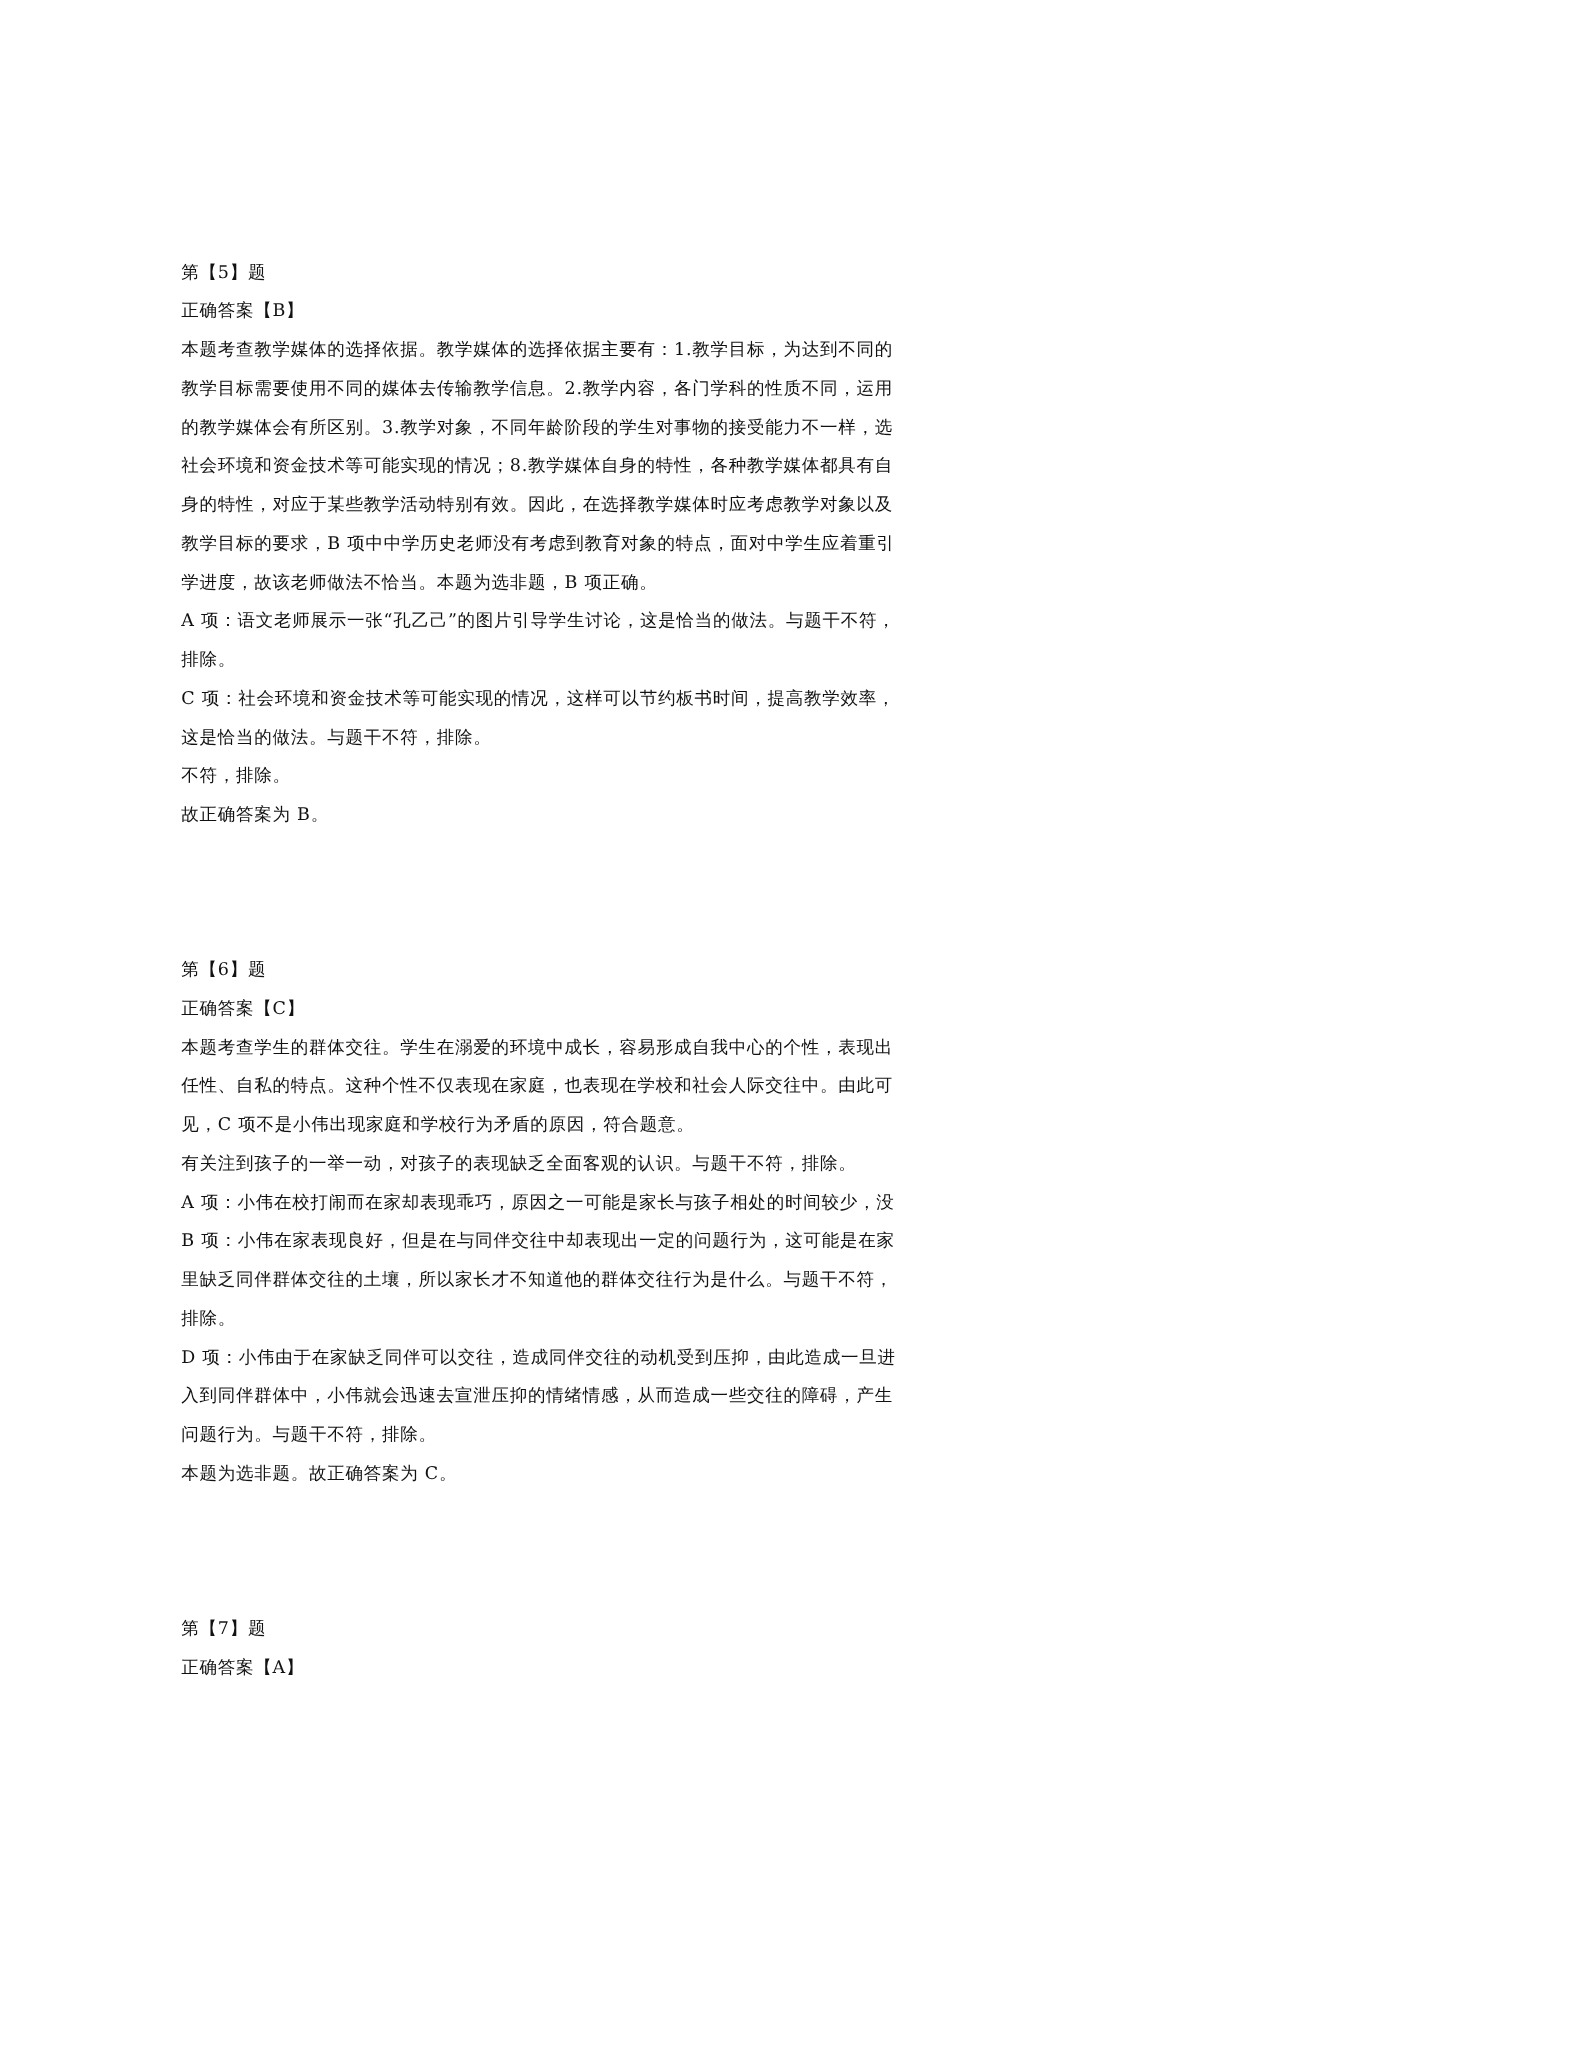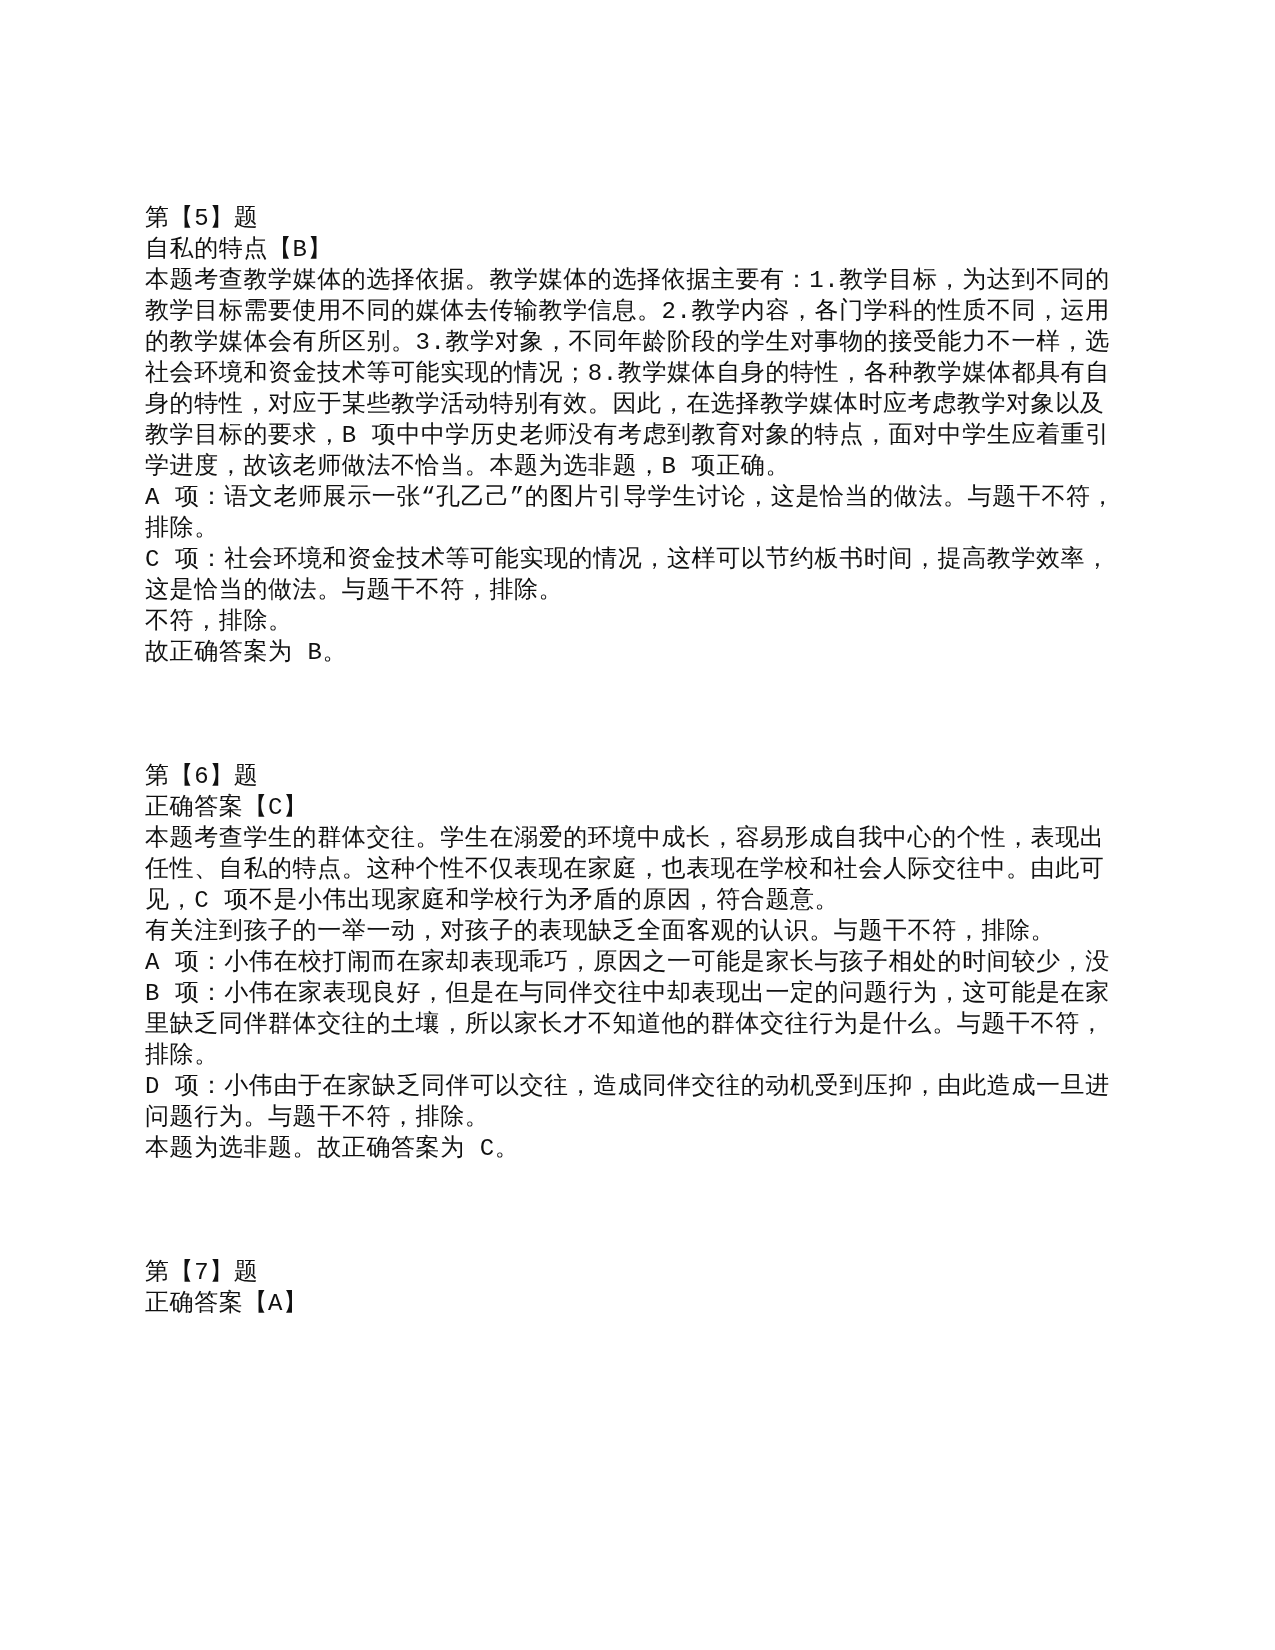--- a/index.html
+++ b/index.html
@@ -4,34 +4,34 @@
 <style>
   html, body { margin: 0; padding: 0; background: #ffffff; }
   body {
     width: 1275px; height: 1650px; position: relative; overflow: hidden;
     font-family: "DejaVu Serif", "Liberation Serif", serif;
     color: #111111;
   }
   .page { position: absolute; left: 145px; top: 203px; width: 935px; }
   .section { margin: 0; }
   .line {
-    font-size: 24px; line-height: 31px; height: 31px;
-    white-space: nowrap; letter-spacing: 0.6px; font-family: Liberation Mono, monospace;
+    font-size: 14px; line-height: 31px; height: 31px;
+    white-space: nowrap; letter-spacing: 0.6px;
   }
   .gap-1 { height: 93px; }
   .gap-2 { height: 93px; }
 </style>
 </head>
 <body>
 
 <div class="page">
 
   <div class="section">
     <div class="line">第【5】题</div>
-    <div class="line">自私的特点【B】</div>
+    <div class="line">正确答案【B】</div>
     <div class="line">本题考查教学媒体的选择依据。教学媒体的选择依据主要有：1.教学目标，为达到不同的</div>
     <div class="line">教学目标需要使用不同的媒体去传输教学信息。2.教学内容，各门学科的性质不同，运用</div>
     <div class="line">的教学媒体会有所区别。3.教学对象，不同年龄阶段的学生对事物的接受能力不一样，选</div>
     <div class="line">社会环境和资金技术等可能实现的情况；8.教学媒体自身的特性，各种教学媒体都具有自</div>
     <div class="line">身的特性，对应于某些教学活动特别有效。因此，在选择教学媒体时应考虑教学对象以及</div>
     <div class="line">教学目标的要求，B 项中中学历史老师没有考虑到教育对象的特点，面对中学生应着重引</div>
     <div class="line">学进度，故该老师做法不恰当。本题为选非题，B 项正确。</div>
     <div class="line">A 项：语文老师展示一张“孔乙己”的图片引导学生讨论，这是恰当的做法。与题干不符，</div>
     <div class="line">排除。</div>
     <div class="line">C 项：社会环境和资金技术等可能实现的情况，这样可以节约板书时间，提高教学效率，</div>
@@ -47,20 +47,21 @@
     <div class="line">正确答案【C】</div>
     <div class="line">本题考查学生的群体交往。学生在溺爱的环境中成长，容易形成自我中心的个性，表现出</div>
     <div class="line">任性、自私的特点。这种个性不仅表现在家庭，也表现在学校和社会人际交往中。由此可</div>
     <div class="line">见，C 项不是小伟出现家庭和学校行为矛盾的原因，符合题意。</div>
     <div class="line">有关注到孩子的一举一动，对孩子的表现缺乏全面客观的认识。与题干不符，排除。</div>
     <div class="line">A 项：小伟在校打闹而在家却表现乖巧，原因之一可能是家长与孩子相处的时间较少，没</div>
     <div class="line">B 项：小伟在家表现良好，但是在与同伴交往中却表现出一定的问题行为，这可能是在家</div>
     <div class="line">里缺乏同伴群体交往的土壤，所以家长才不知道他的群体交往行为是什么。与题干不符，</div>
     <div class="line">排除。</div>
     <div class="line">D 项：小伟由于在家缺乏同伴可以交往，造成同伴交往的动机受到压抑，由此造成一旦进</div>
+    <div class="line">入到同伴群体中，小伟就会迅速去宣泄压抑的情绪情感，从而造成一些交往的障碍，产生</div>
     <div class="line">问题行为。与题干不符，排除。</div>
     <div class="line">本题为选非题。故正确答案为 C。</div>
   </div>
 
   <div class="gap-2"></div>
 
   <div class="section">
     <div class="line">第【7】题</div>
     <div class="line">正确答案【A】</div>
   </div>

